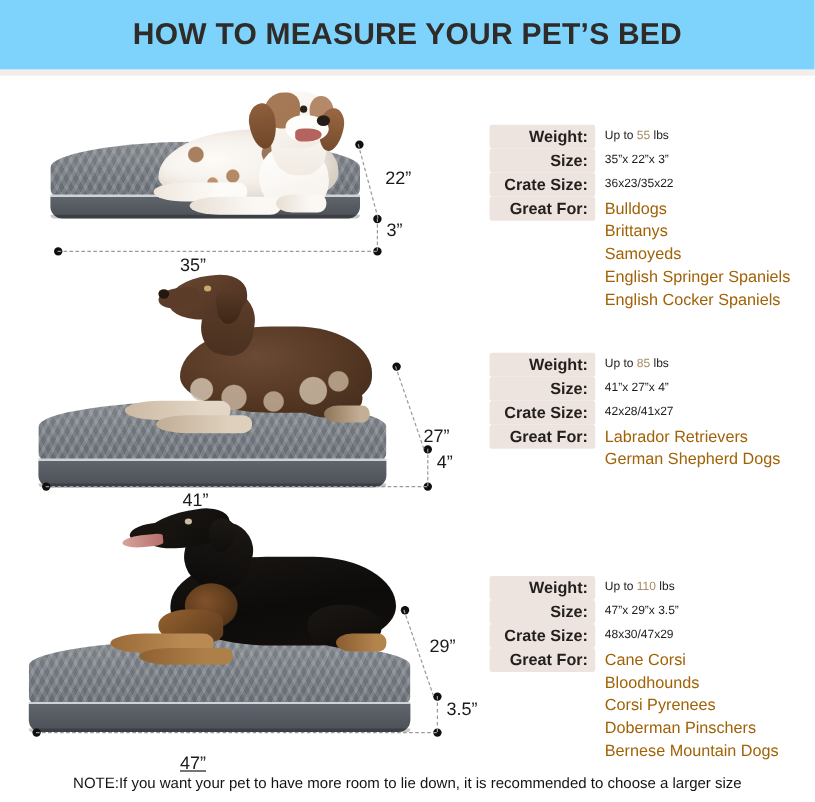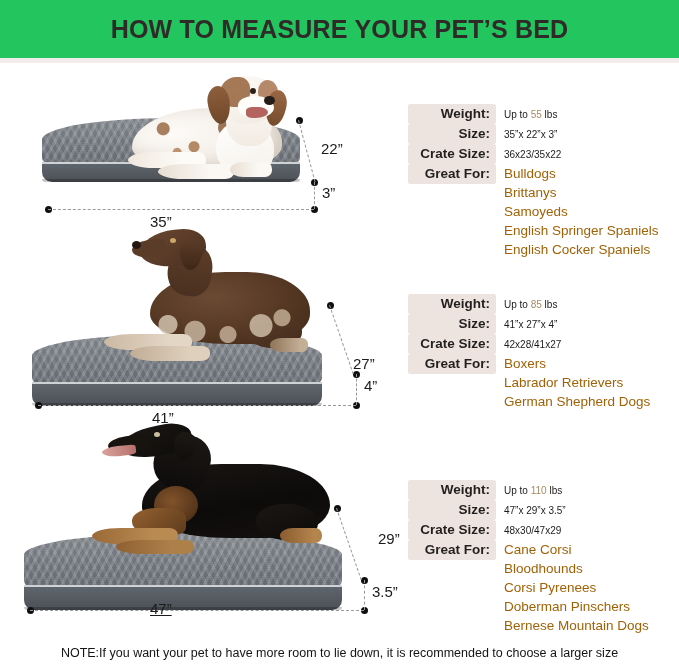--- a/index.html
+++ b/index.html
@@ -11,21 +11,21 @@
     overflow: hidden;
     position: relative;
   }
 
   
   .header-band {
     position: absolute;
     left: 0; top: 0;
     width: 679px;
     height: 58px;
-    background: #22c55e;
+    background: #7dd3fc;
     display: flex;
     align-items: center;
     justify-content: center;
   }
   .header-underline {
     position: absolute;
     left: 0; top: 58px;
     width: 679px;
     height: 5px;
     background: #f2eceb;
@@ -339,21 +339,21 @@
   .dim-label {
     position: absolute;
     font-size: 15px;
     color: #1b1b1b;
     font-family: "Liberation Sans", sans-serif;
     white-space: nowrap;
   }
 
   
   .spec { position: absolute; }
-  .spec-row { display: flex; align-items: center; height: 20px; }
+  .spec-row { display: flex; align-items: flex-start; height: 20px; }
   .spec-row.list-row { align-items: flex-start; height: auto; }
   .chip {
     width: 88px;
     text-align: right;
     padding: 1px 6px 2px 6px;
     background: #ede4e0;
     font-size: 13.5px;
     font-weight: bold;
     color: #221f1d;
     border-radius: 2px;
@@ -516,21 +516,20 @@
       <div class="chip">Size:</div>
       <div class="value">41”x 27”x 4”</div>
     </div>
     <div class="spec-row">
       <div class="chip">Crate Size:</div>
       <div class="value">42x28/41x27</div>
     </div>
     <div class="spec-row list-row">
       <div class="chip">Great For:</div>
       <div class="breeds">
-        <div class="breed">Boxers</div>
         <div class="breed">Labrador Retrievers</div>
         <div class="breed">German Shepherd Dogs</div>
       </div>
     </div>
   </div>
 </div>
 
 <div class="section" id="section-2">
 
   <div class="illus">
@@ -554,23 +553,23 @@
       <div class="part d3-hindpaw"></div>
     </div>
 
     <div class="dot" style="left:30px;  top:182px;"></div>
     <div class="dot" style="left:364px; top:182px;"></div>
     <div class="dot" style="left:364px; top:152px;"></div>
     <div class="dot" style="left:337px; top:80px;"></div>
     <div class="dashline-h" style="left:30px; top:182px; width:334px;"></div>
     <div class="dashline-v" style="left:364px; top:152px; height:30px;"></div>
     <div class="dashline-d" style="left:337px; top:80px; width:76px; transform: rotate(71deg);"></div>
-    <div class="dim-label" style="left:150px; top:172px;text-decoration:underline;">47”</div>
+    <div class="dim-label" style="left:150px; top:200px;text-decoration:underline;">47”</div>
     <div class="dim-label" style="left:372px; top:155px;">3.5”</div>
-    <div class="dim-label" style="left:378px; top:102px;">29”</div>
+    <div class="dim-label" style="left:358px; top:102px;">29”</div>
   </div>
 
   <div class="spec" style="left:408px; top:52px;">
     <div class="spec-row">
       <div class="chip">Weight:</div>
       <div class="value">
         <span>Up to</span>
         <span class="accent">110</span>
         <span>lbs</span>
       </div>

